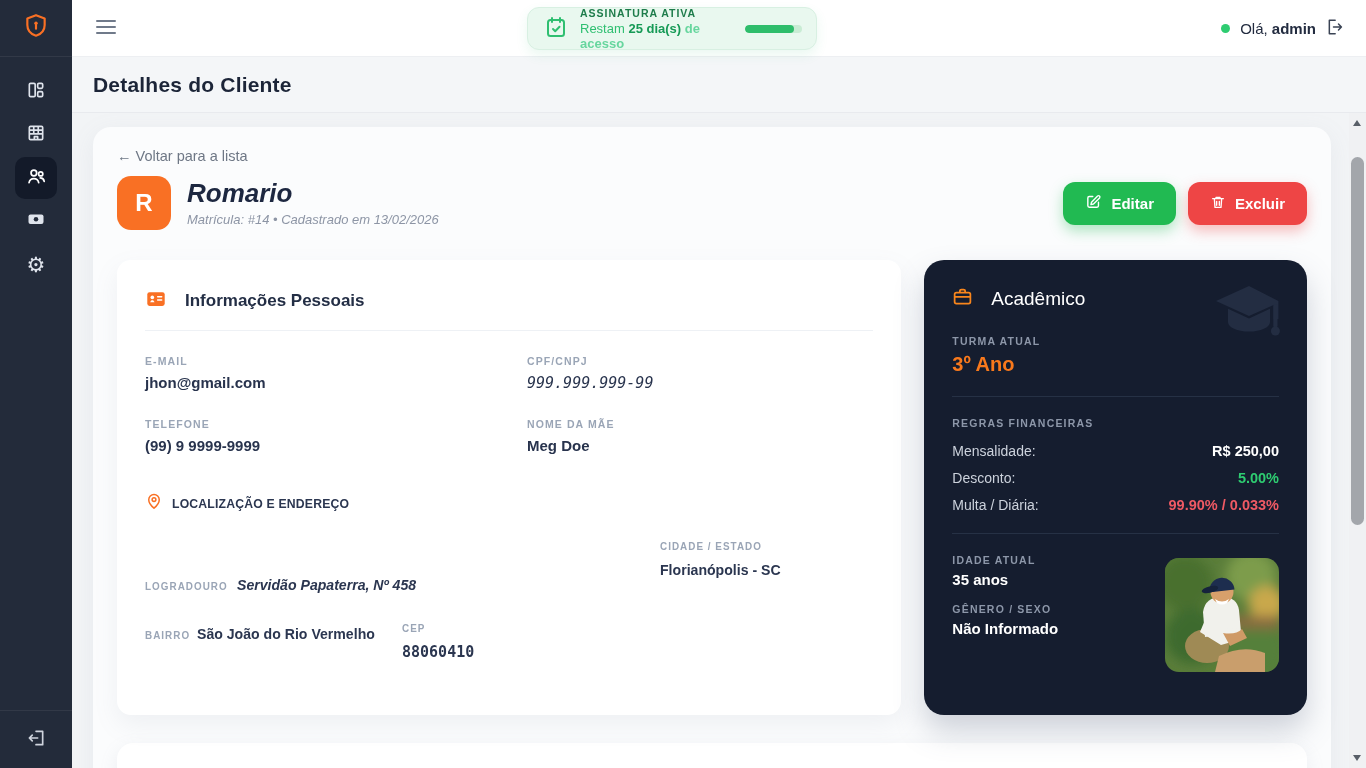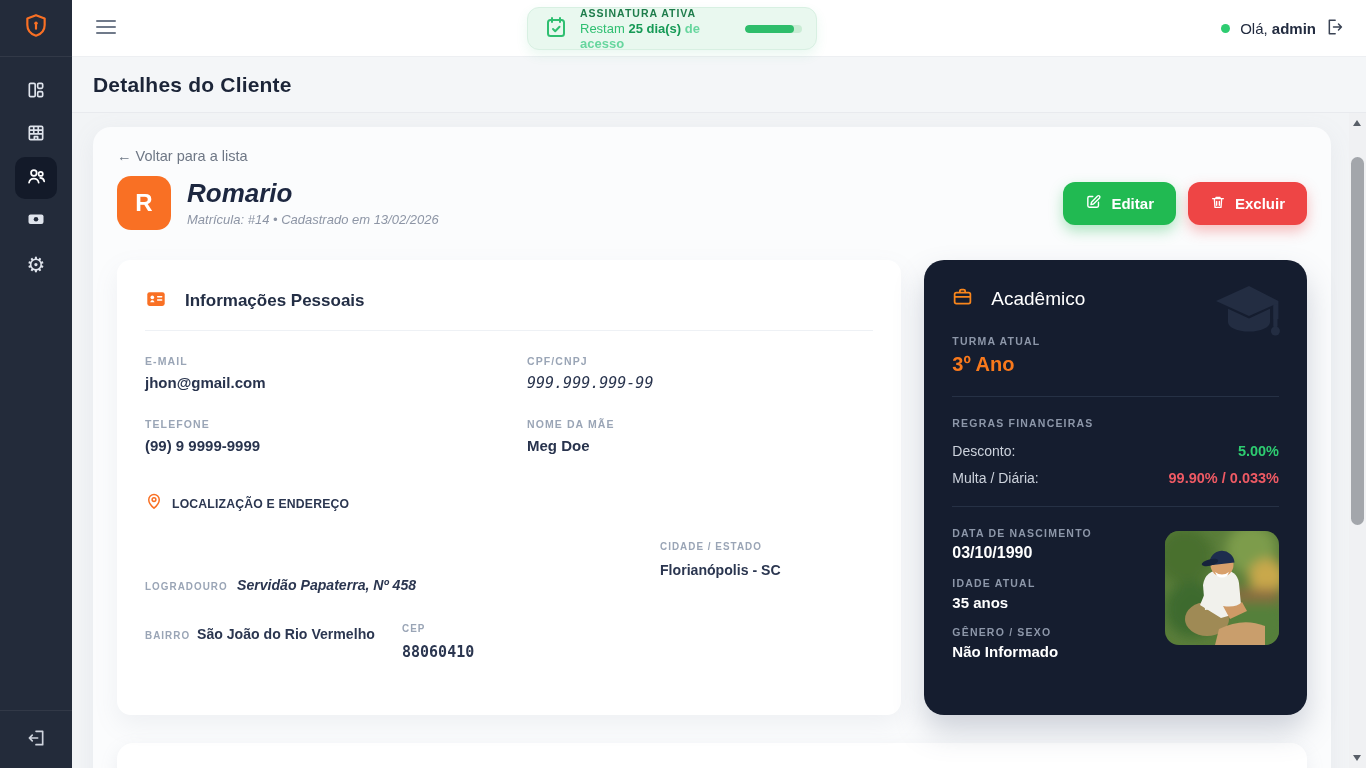--- a/index.html
+++ b/index.html
@@ -345,37 +345,37 @@
         </div>
 
         <div class="d-label turma-label">TURMA ATUAL</div>
         <div class="turma-value">3º Ano</div>
 
         <hr class="d-divider">
 
         <div class="d-label">REGRAS FINANCEIRAS</div>
         <div class="fin-rows">
           <div class="fin-row">
+            <span class="fin-label">Mensalidade:</span>
+            <span class="fin-value v-white">R$ 250,00</span>
+          </div>
+          <div class="fin-row">
             <span class="fin-label">Desconto:</span>
             <span class="fin-value v-green">5.00%</span>
           </div>
           <div class="fin-row">
             <span class="fin-label">Multa / Diária:</span>
             <span class="fin-value v-red">99.90% / 0.033%</span>
           </div>
         </div>
 
         <hr class="d-divider">
 
         <div class="ac-bottom">
           <div class="ac-bcol">
-            <div>
-              <div class="d-label">DATA DE NASCIMENTO</div>
-              <div class="bval big">03/10/1990</div>
-            </div>
             <div>
               <div class="d-label">IDADE ATUAL</div>
               <div class="bval mid">35 anos</div>
             </div>
             <div>
               <div class="d-label">GÊNERO / SEXO</div>
               <div class="bval mid">Não Informado</div>
             </div>
           </div>
           <div class="photo">

